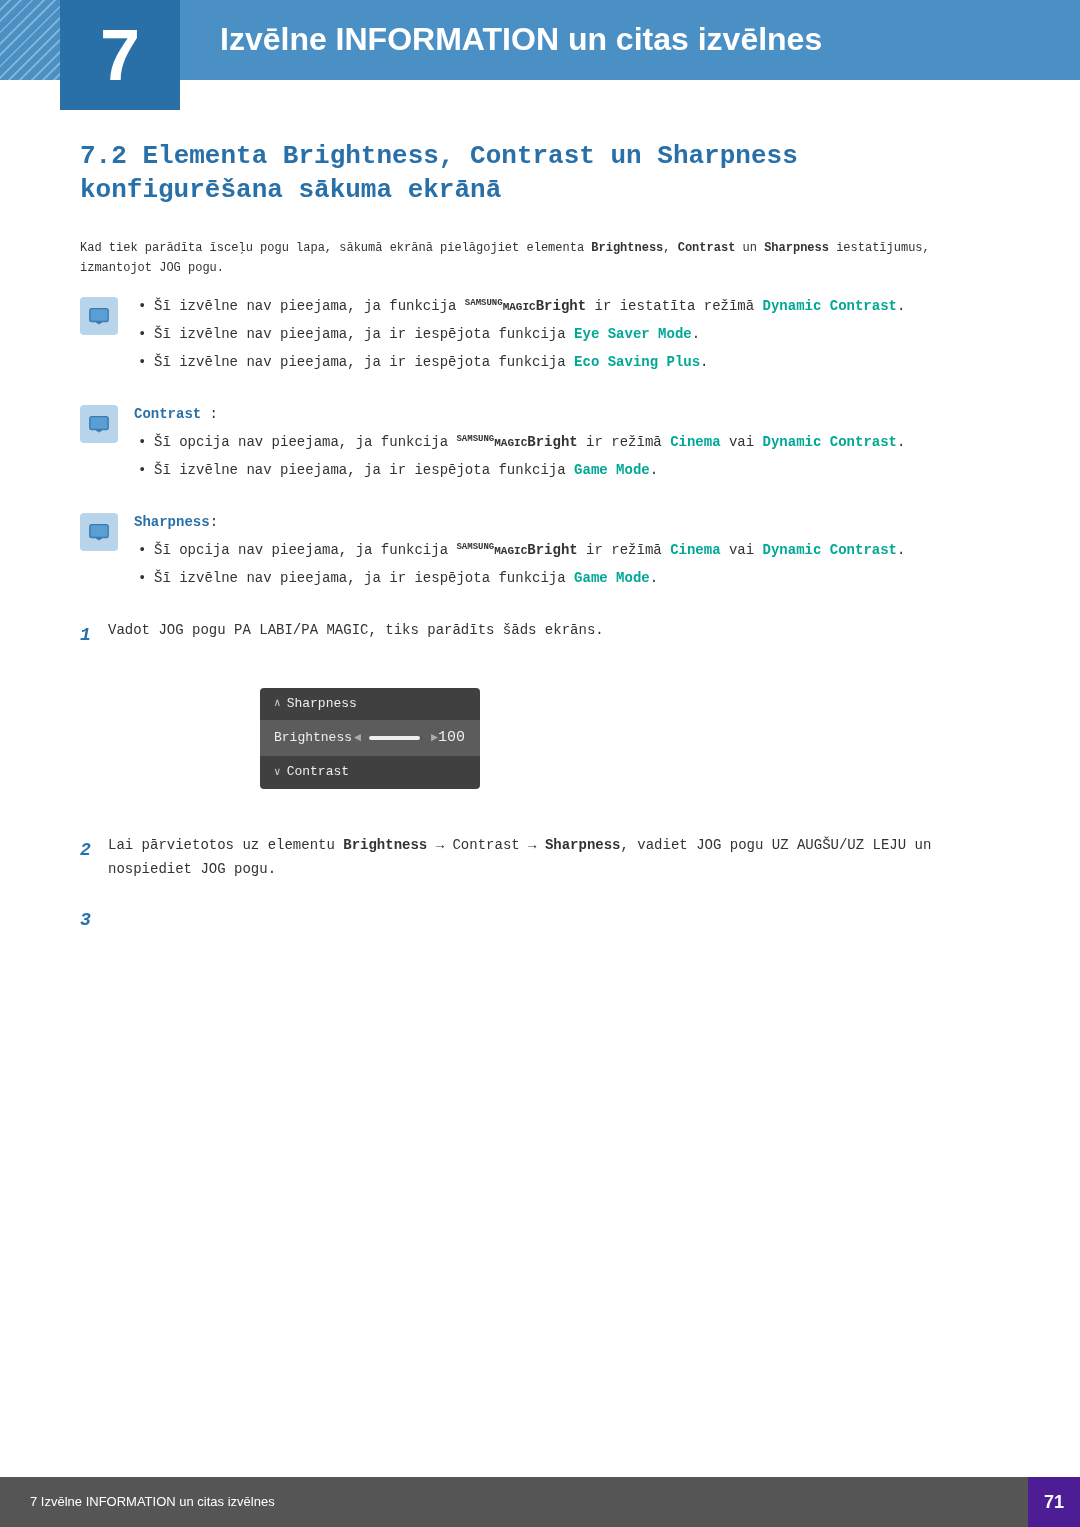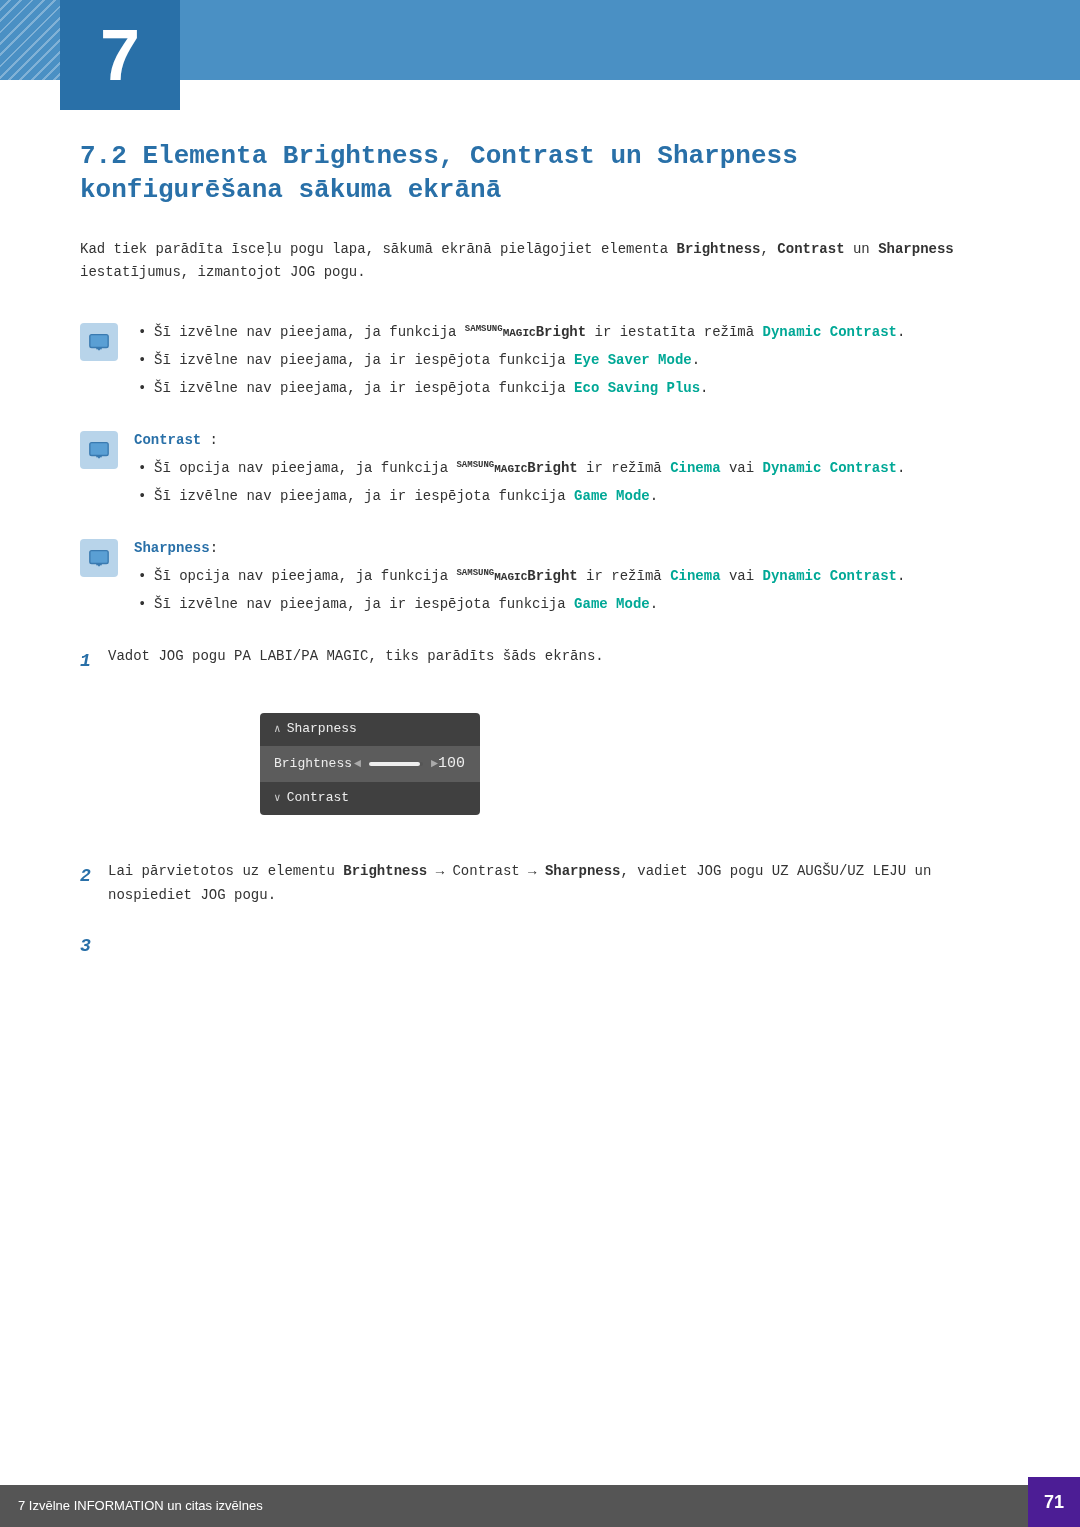--- a/index.html
+++ b/index.html
@@ -80,23 +80,23 @@
     .section-title {
       color: #2970a8;
       font-size: 26px;
       font-weight: bold;
       margin-bottom: 30px;
       line-height: 1.3;
     }
 
     
     .intro-text {
-      font-size: 14px;
-      color: #333;
-      margin-bottom: 36px;
+      font-size: 12px;
+      color: #333;
+      margin-bottom: 17px;
       line-height: 1.7;
     }
 
     
     .info-block {
       display: flex;
       align-items: flex-start;
       margin-bottom: 24px;
     }
 
@@ -256,26 +256,26 @@
       color: #aaa;
       font-size: 12px;
     }
 
     
     .footer {
       position: absolute;
       bottom: 0;
       left: 0;
       right: 0;
-      height: 42px;
+      height: 50px;
       background: #555;
       display: flex;
       align-items: center;
       justify-content: space-between;
-      padding: 0 18px;
+      padding: 0 30px;
     }
 
     .footer-text {
       color: #fff;
       font-size: 13px;
     }
 
     .footer-page {
       color: #fff;
       font-size: 18px;
@@ -291,20 +291,21 @@
       bottom: 0;
     }
   </style>
 </head>
 <body>
 
 <div class="header-bar">
   <div class="chapter-box">
     <span class="chapter-number">7</span>
   </div>
+  <span class="header-title">Izvēlne INFORMATION un citas izvēlnes</span>
 </div>
 
 <div class="content">
 
   <div class="section-title">
     <span>7.2</span>
     <span>Elementa Brightness, Contrast un Sharpness konfigurēšana sākuma ekrānā</span>
   </div>
 
   <p class="intro-text">

